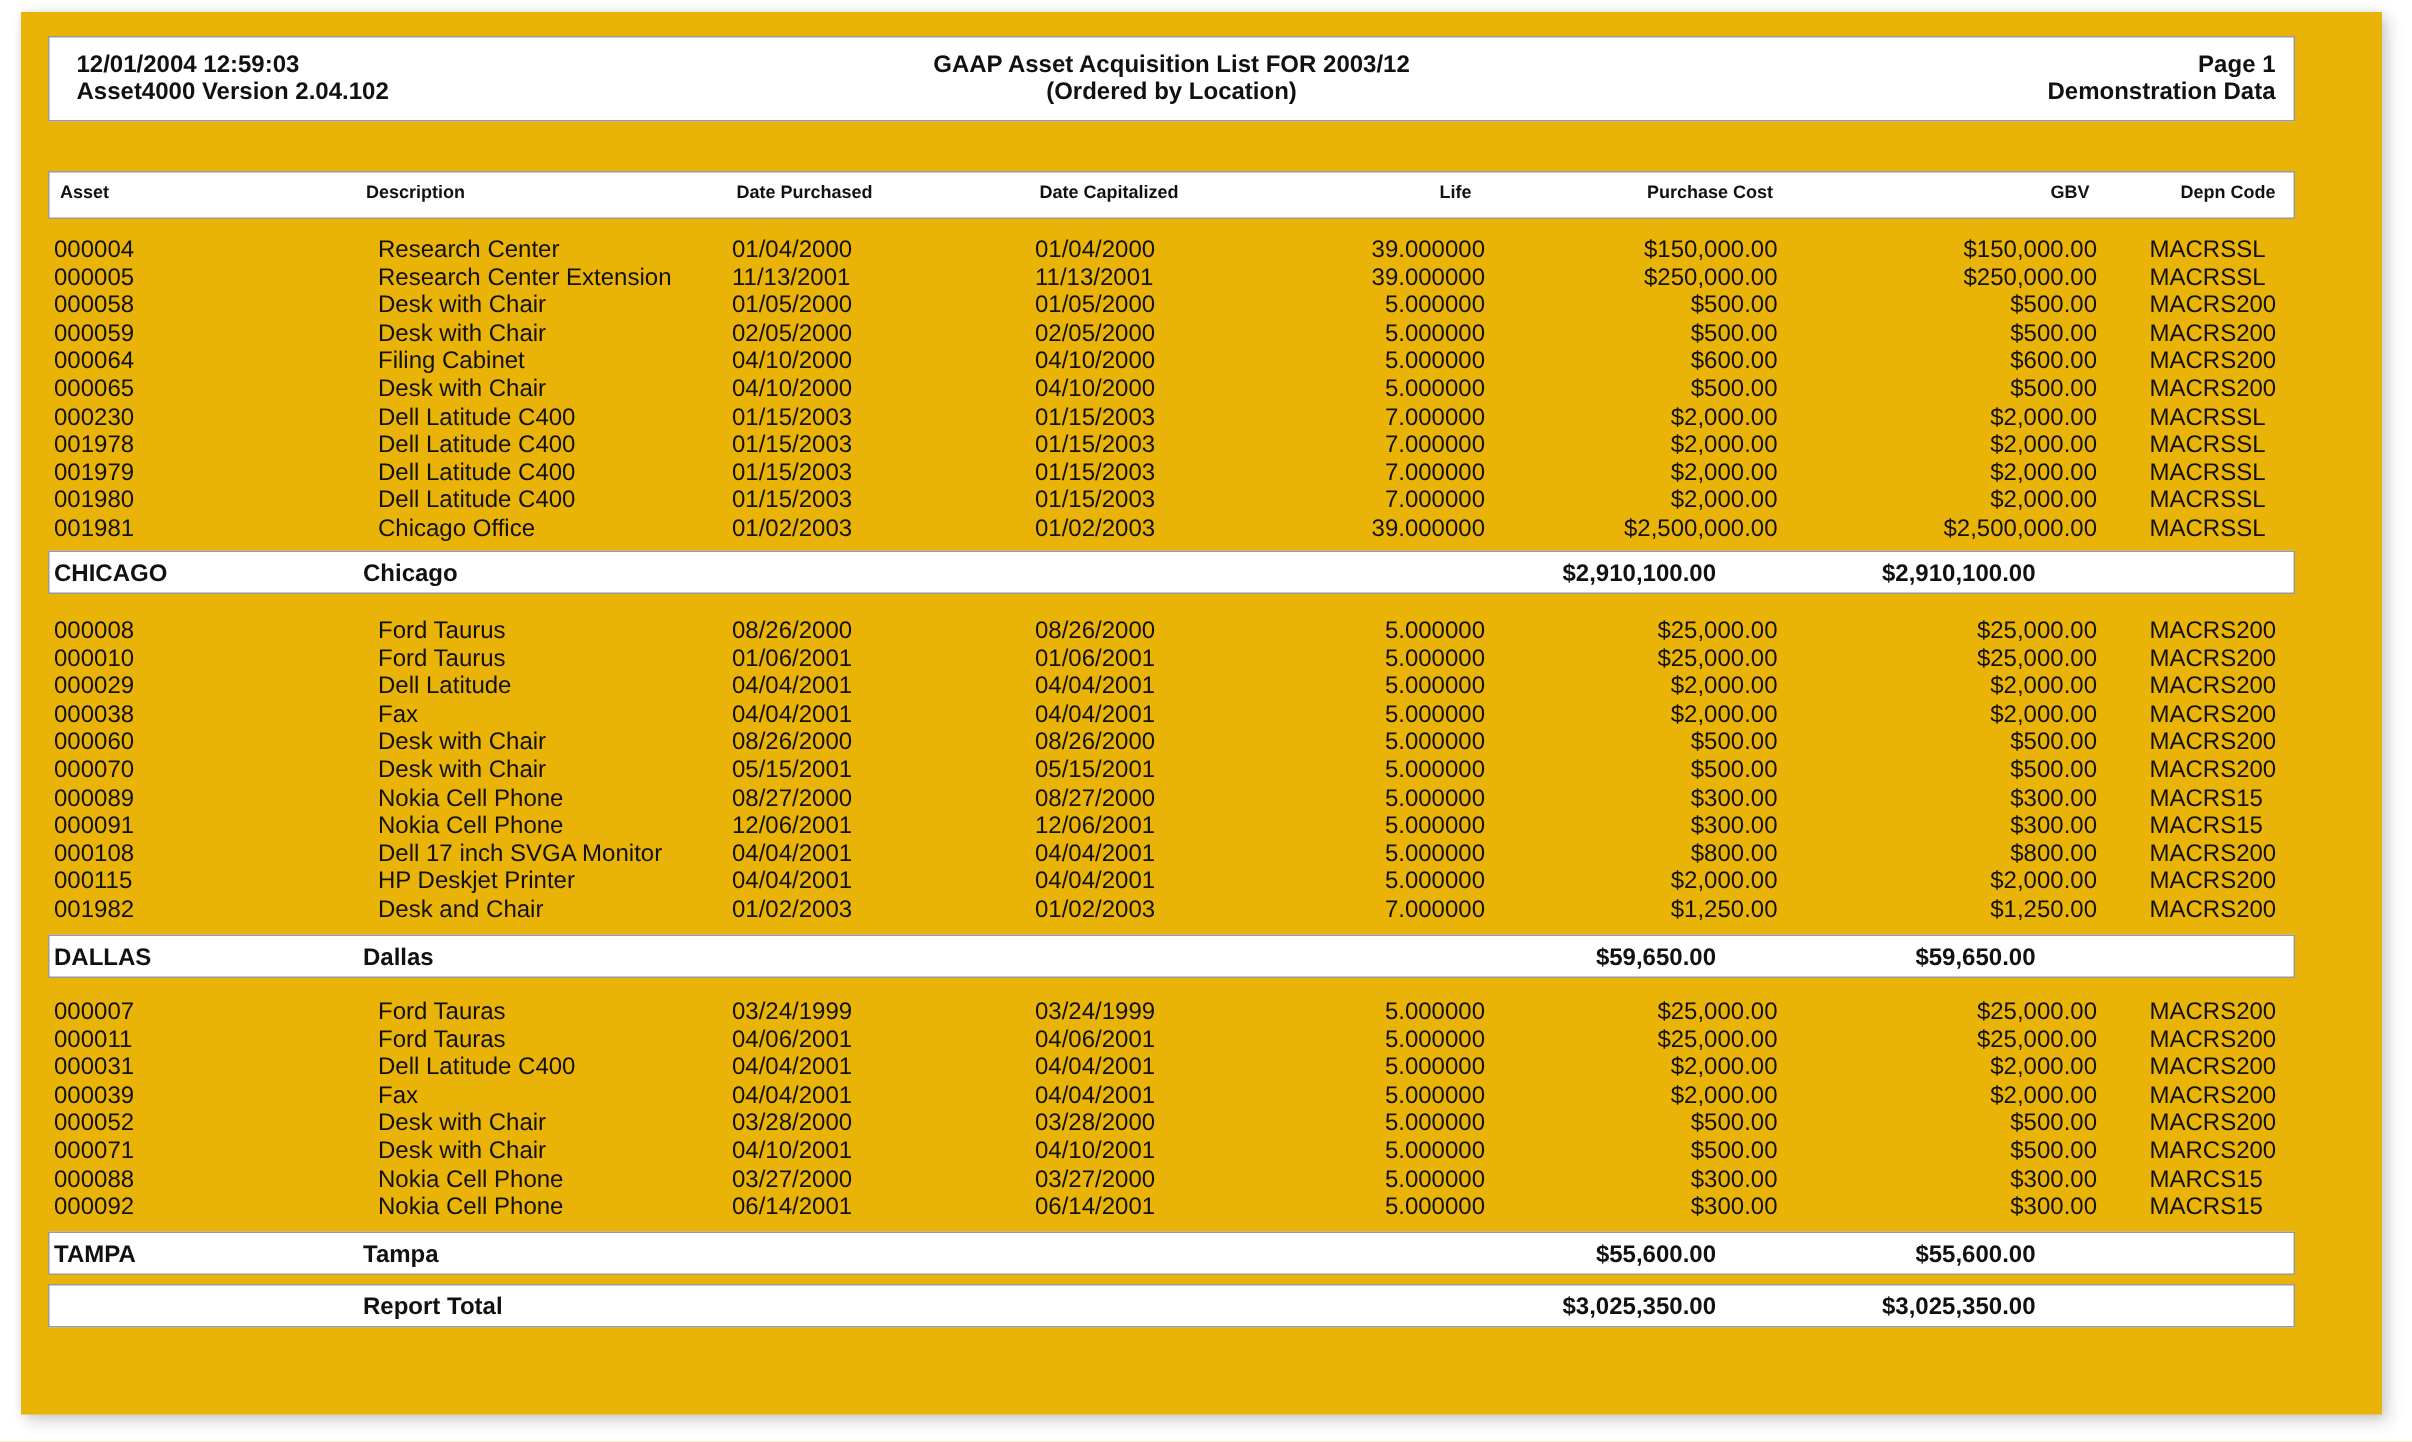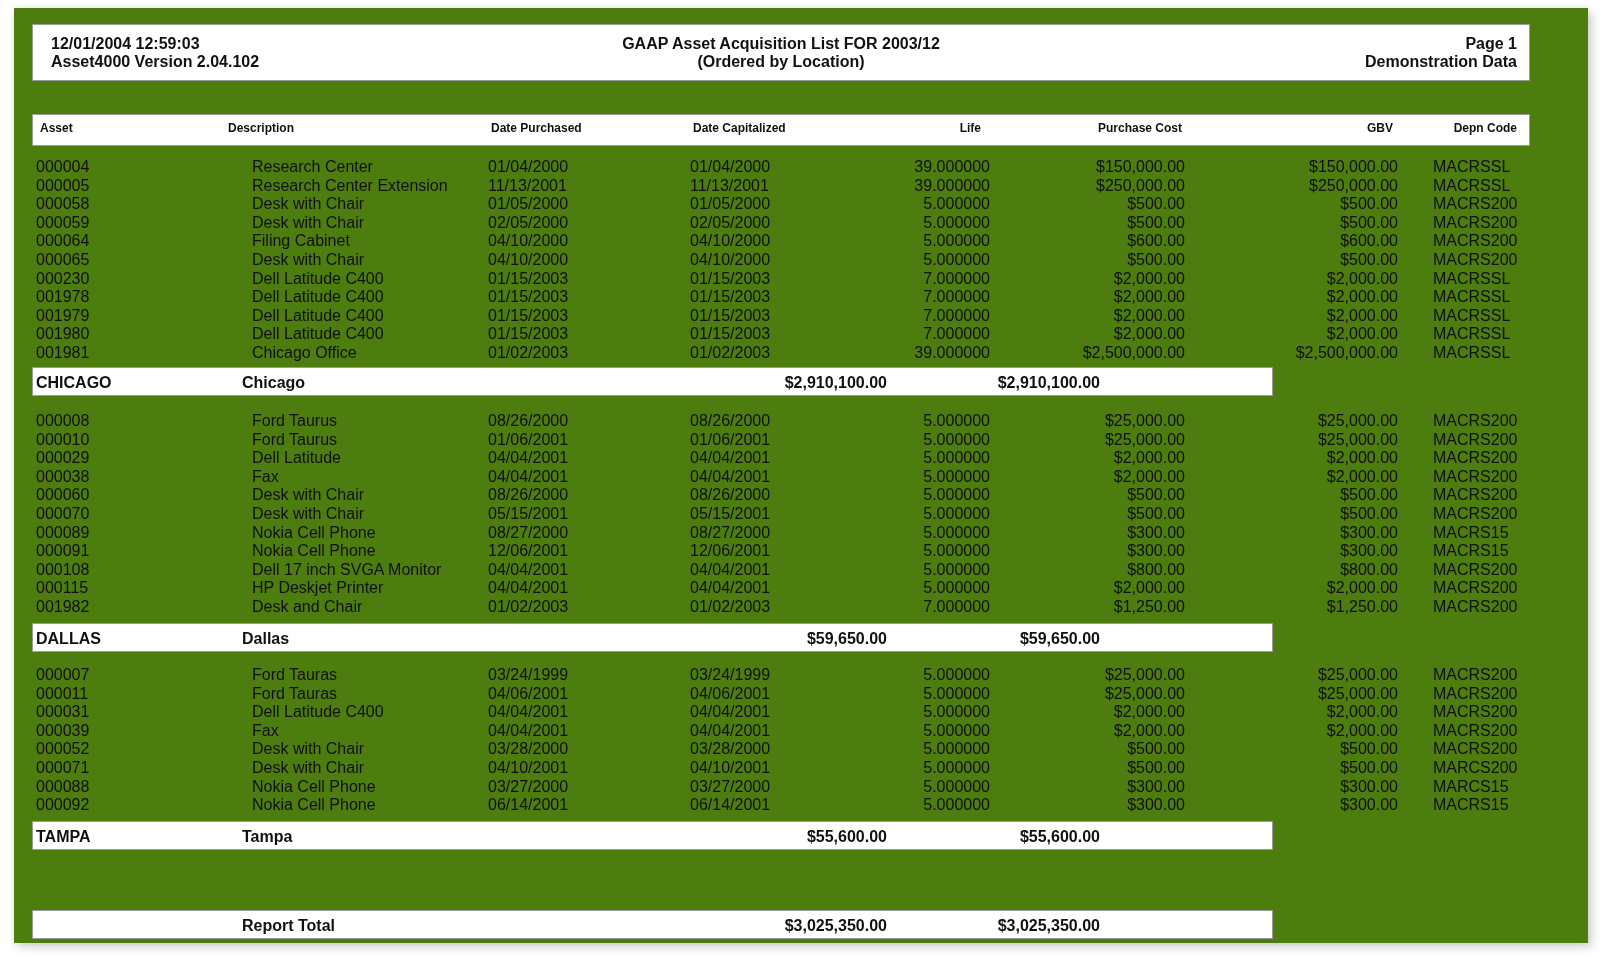--- a/index.html
+++ b/index.html
@@ -1,42 +1,42 @@
 <!DOCTYPE html>
 <html><head>
 <meta charset="utf-8">
 <style>
   html, body { margin:0; padding:0; background:#ffffff; }
   body { width:1608px; height:961px; position:relative; overflow:hidden;
          font-family:"Liberation Sans", sans-serif; color:#111; }
   .page { position:absolute; left:14px; top:8px; width:1574px; height:935px;
-          background:#4d7c0f; box-shadow: 4px 4px 10px rgba(0,0,0,0.18), 0 0 6px rgba(0,0,0,0.08); }
+          background:#eab308; box-shadow: 4px 4px 10px rgba(0,0,0,0.18), 0 0 6px rgba(0,0,0,0.08); }
   .box { position:absolute; border:1.5px solid #9a9a9a; background:#fff; box-sizing:border-box; }
   .hdr { left:18px; top:16px; width:1498px; height:57px; font-weight:bold; font-size:16px; line-height:18px; }
   .hdr .l { position:absolute; left:18px; top:10px; }
   .hdr .c { position:absolute; left:0; right:0; top:10px; text-align:center; }
   .hdr .r { position:absolute; right:12px; top:10px; text-align:right; }
   .colhdr { left:18px; top:106px; width:1498px; height:32px; font-weight:bold; font-size:12px; }
   .rows { position:absolute; left:0; width:1574px; }
   .row { position:relative; height:18.6px; font-size:16px; }
   .row span, .colhdr span, .sub span { position:absolute; white-space:nowrap; top:0; }
   .c-asset { left:22px; }
   .c-desc { left:238px; }
   .c-dp { left:474px; }
   .c-dc { left:676px; }
   .c-life { right:598px; text-align:right;margin-left:40px; }
   .c-pc { right:403px; text-align:right; }
   .c-gbv { right:190px; text-align:right; }
   .c-code { left:1419px; }
   .colhdr span { top:6px; }
   .colhdr .c-asset { left:7px; }
-  .colhdr .c-desc { left:195px; }
+  .colhdr .c-desc { left:211px; }
   .colhdr .c-dp { left:458px; }
   .colhdr .c-dc { left:660px; }
-  .sub { left:18px; width:1241px; height:29px; font-weight:bold; font-size:16px; }
+  .sub { left:18px; width:1498px; height:29px; font-weight:bold; font-size:16px; }
   .sub span { top:6px; }
   .sub .c-asset { left:3px; }
   .sub .c-desc { left:209px; }
   .sub .c-pc { right:385px; }
   .sub .c-gbv { right:172px; }
 </style>
 </head>
 <body>
 
 <div class="page">
@@ -387,18 +387,18 @@
         <span class="c-code">MACRS15</span>
       </div>
     </div>
   <div class="box sub" style="top:813px">
     <span class="c-asset">TAMPA</span>
     <span class="c-desc">Tampa</span>
     <span class="c-pc">$55,600.00</span>
     <span class="c-gbv">$55,600.00</span>
   </div>
 
-  <div class="box sub" style="top:902px">
+  <div class="box sub" style="top:848px">
     <span class="c-desc">Report Total</span>
     <span class="c-pc">$3,025,350.00</span>
     <span class="c-gbv">$3,025,350.00</span>
   </div>
 </div>
 
 </body></html>

